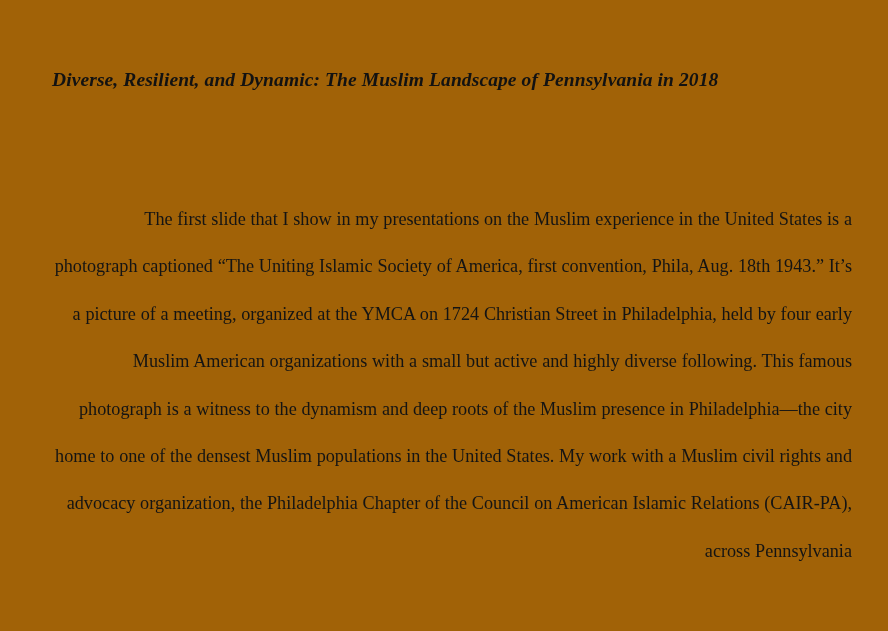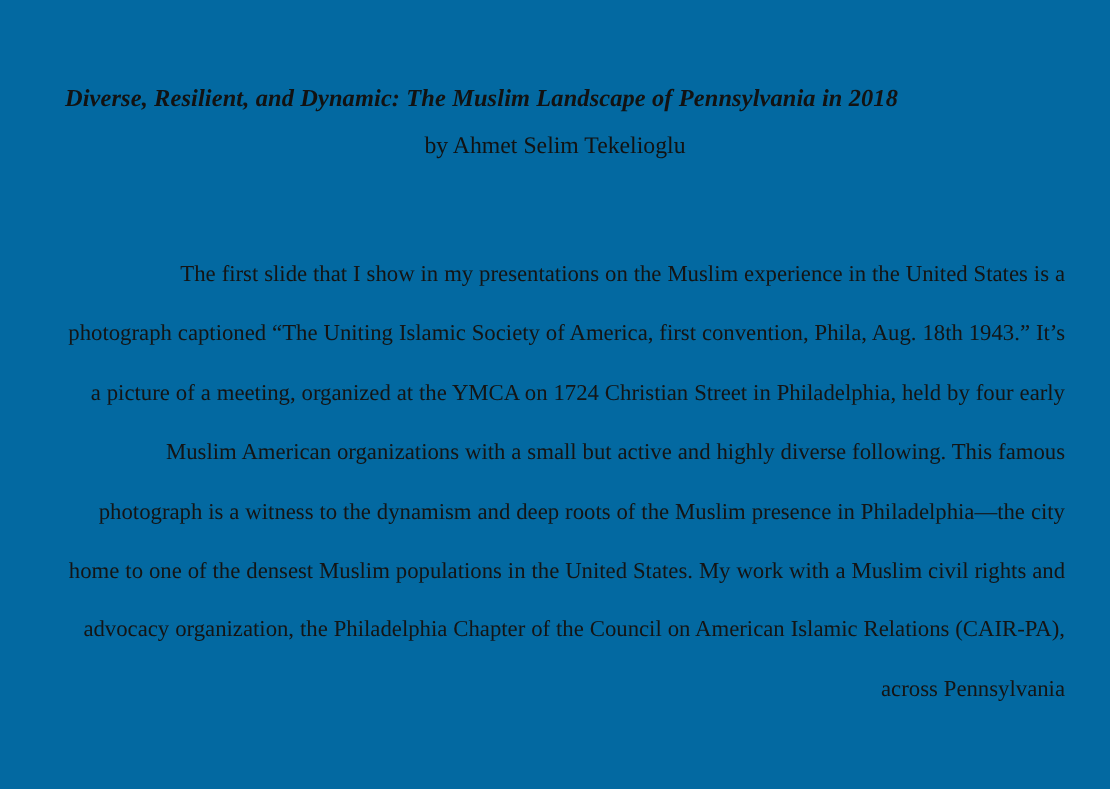--- a/index.html
+++ b/index.html
@@ -10,21 +10,21 @@
   }
   body {
     font-family: "Liberation Serif", "DejaVu Serif", serif;
     color: #141414;
     -webkit-font-smoothing: antialiased;
   }
   .page {
     position: relative;
     width: 888px;
     height: 631px;
-    background: #0369a1;
+    background: #a16207;
     overflow: hidden;
     box-sizing: border-box;
   }
 
   
   .doc-title {
     position: absolute;
     left: 52px;
     top: 54px;
     width: 790px;
@@ -65,17 +65,16 @@
     word-spacing: 0.2px;
   }
 </style>
 </head>
 <body>
 
 <div class="page">
 
   <h1 class="doc-title">Diverse, Resilient, and Dynamic: The Muslim Landscape of Pennsylvania in 2018</h1>
 
-  <div class="doc-byline">by Ahmet Selim Tekelioglu</div>
 
   <p class="doc-body">The first slide that I show in my presentations on the Muslim experience in the United States is a photograph captioned “The Uniting Islamic Society of America, first convention, Phila, Aug. 18th 1943.” It’s a picture of a meeting, organized at the YMCA on 1724 Christian Street in Philadelphia, held by four early Muslim American organizations with a small but active and highly diverse following. This famous photograph is a witness to the dynamism and deep roots of the Muslim presence in Philadelphia—the city home to one of the densest Muslim populations in the United States. My work with a Muslim civil rights and advocacy organization, the Philadelphia Chapter of the Council on American Islamic Relations (CAIR-PA), across Pennsylvania</p>
 
 </div>
 
 </body></html>

